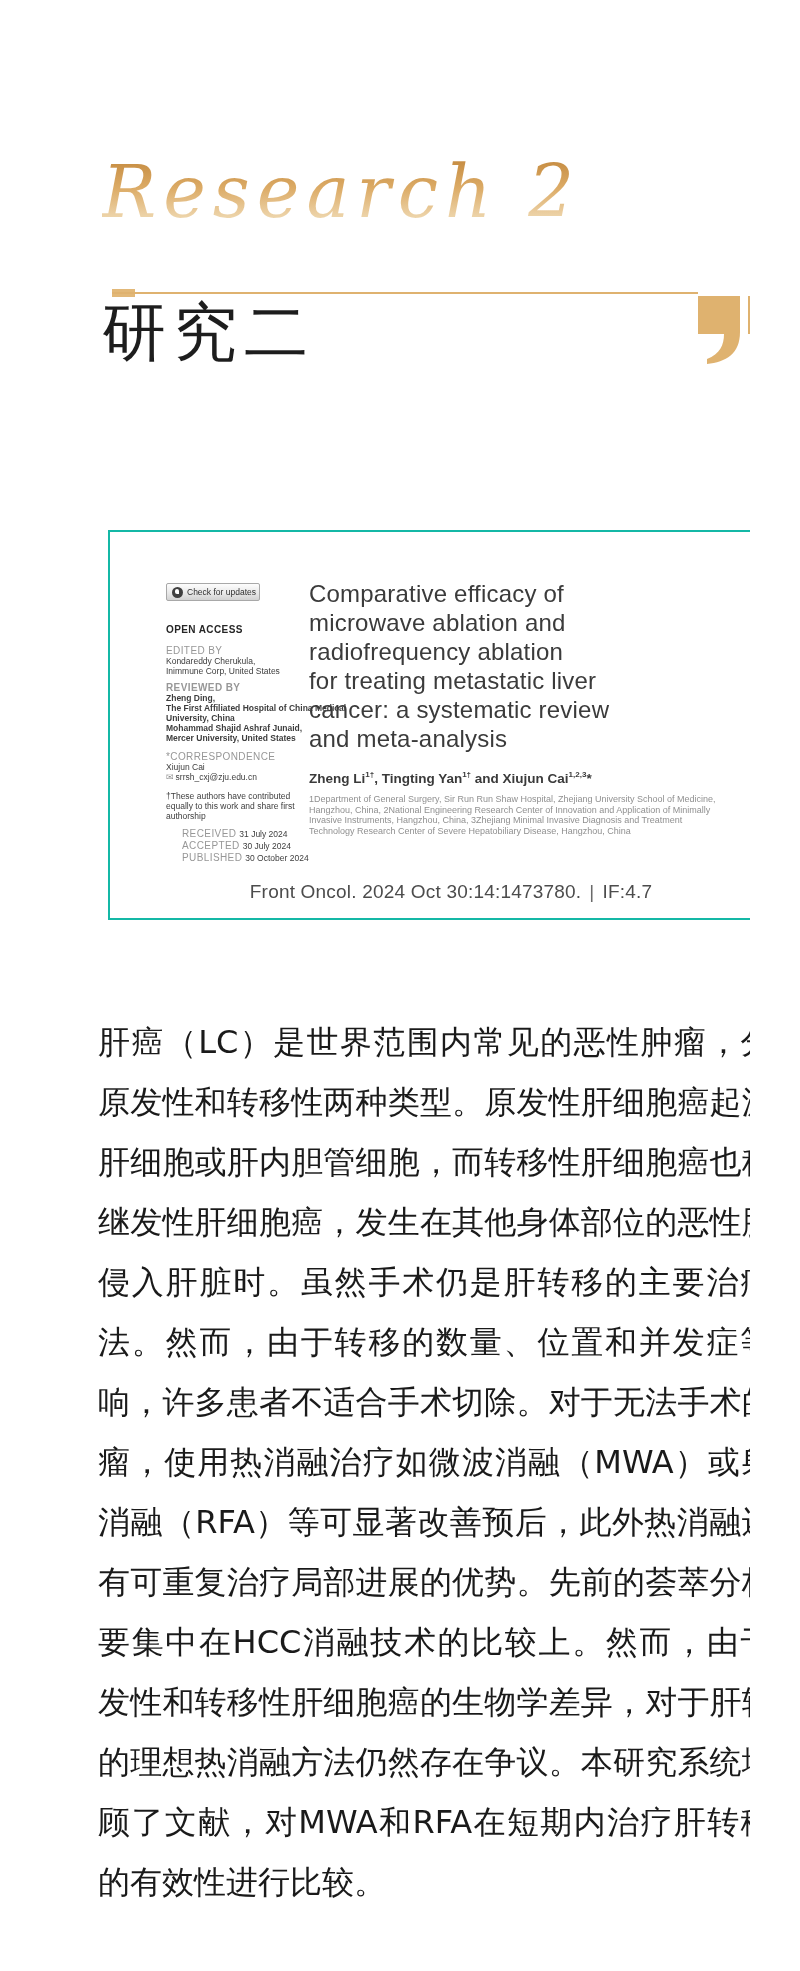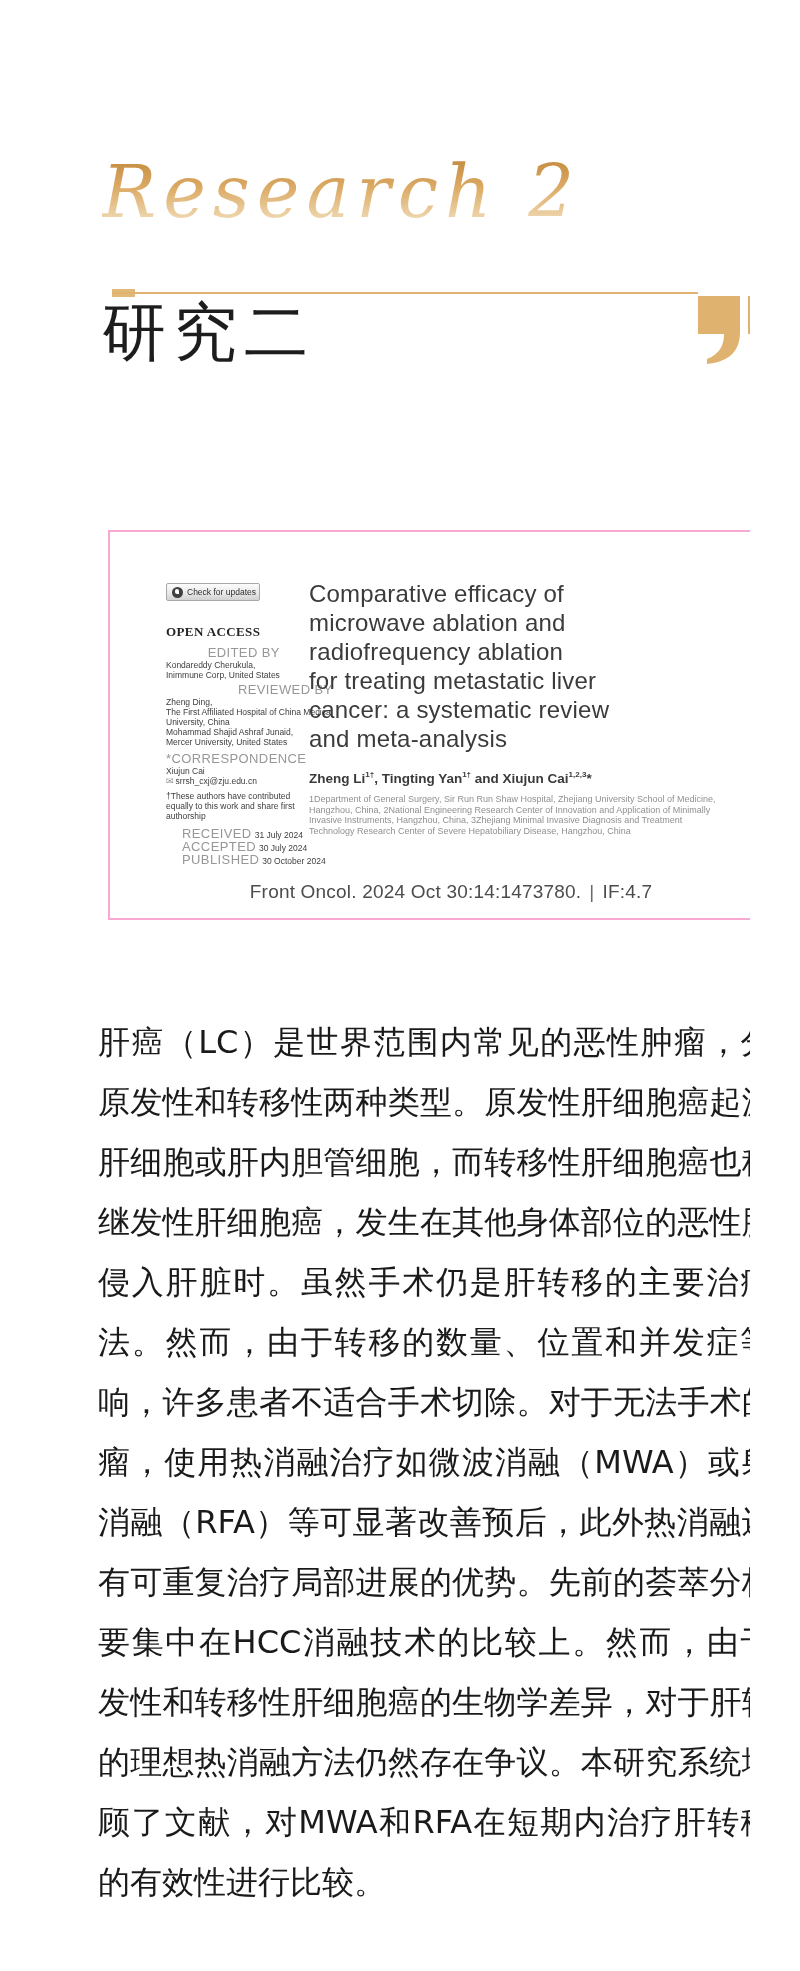--- a/index.html
+++ b/index.html
@@ -27,43 +27,43 @@
   .section-title {
     position:absolute; left:52px; top:296px;
     font-family:"DejaVu Serif", serif; font-weight:400;
     font-size:64px; line-height:72px; letter-spacing:7px; color:#1d1d1d;
     white-space:nowrap;
   }
 
   
   .paper-card {
     position:absolute; left:58px; top:530px; width:686px; height:390px;
-    border:2px solid #f9a8d4; background:#ffffff; overflow:hidden;
+    border:2px solid #14b8a6; background:#ffffff; overflow:hidden;
   }
   .chk-btn {
     position:absolute; left:56px; top:51px; width:94px; height:18px;
     display:flex; align-items:center; gap:4px; padding:0 5px;
     background:linear-gradient(180deg,#fdfdfd 0%,#e9e9e9 55%,#d2d2d2 100%);
     border:1px solid #a8a8a8; border-radius:2px;
   }
   .chk-btn .dot {
     width:11px; height:11px; border-radius:50%; background:#3f3f3f;
     position:relative; flex:0 0 auto;
   }
   .chk-btn .dot::after {
     content:""; position:absolute; left:3px; top:2px; width:4px; height:5px;
     background:#ffffff; border-radius:2px 2px 0 2px;
   }
   .chk-btn .lbl { font-size:8.5px; color:#2f2f2f; white-space:nowrap; }
-  .oa { position:absolute; left:56px; top:92px; font-size:13px; font-weight:700;
-        letter-spacing:.4px; color:#262626;font-family:Liberation Serif, serif; }
-  .meta-label { font-size:13px; color:#979797; letter-spacing:.4px;text-align:right; }
+  .oa { position:absolute; left:56px; top:92px; font-size:10px; font-weight:700;
+        letter-spacing:.4px; color:#262626; }
+  .meta-label { font-size:10px; color:#979797; letter-spacing:.4px; }
   .meta-text  { font-size:8.5px; color:#3d3d3d; line-height:10px; white-space:pre-line; }
   .blk-edited   { position:absolute; left:56px; top:113px; }
-  .blk-reviewed { position:absolute; left:56px; top:150px; }
+  .blk-reviewed { position:absolute; left:56px; top:150px;font-weight:bold; }
   .blk-corr     { position:absolute; left:56px; top:219px; }
   .blk-note     { position:absolute; left:56px; top:259px; width:146px; }
   .blk-dates    { position:absolute; left:56px; top:296px;margin-left:16px; }
   .date-row { font-size:8.5px; line-height:12px; color:#3d3d3d; white-space:nowrap; }
   .date-row .meta-label { margin-right:3px; }
   .email-row { font-size:8.5px; color:#3d3d3d; line-height:11px; }
   .email-row .env { color:#8a8a8a; font-size:9px; margin-right:2px; }
 
   .paper-title {
     position:absolute; left:199px; top:47px; width:400px;

